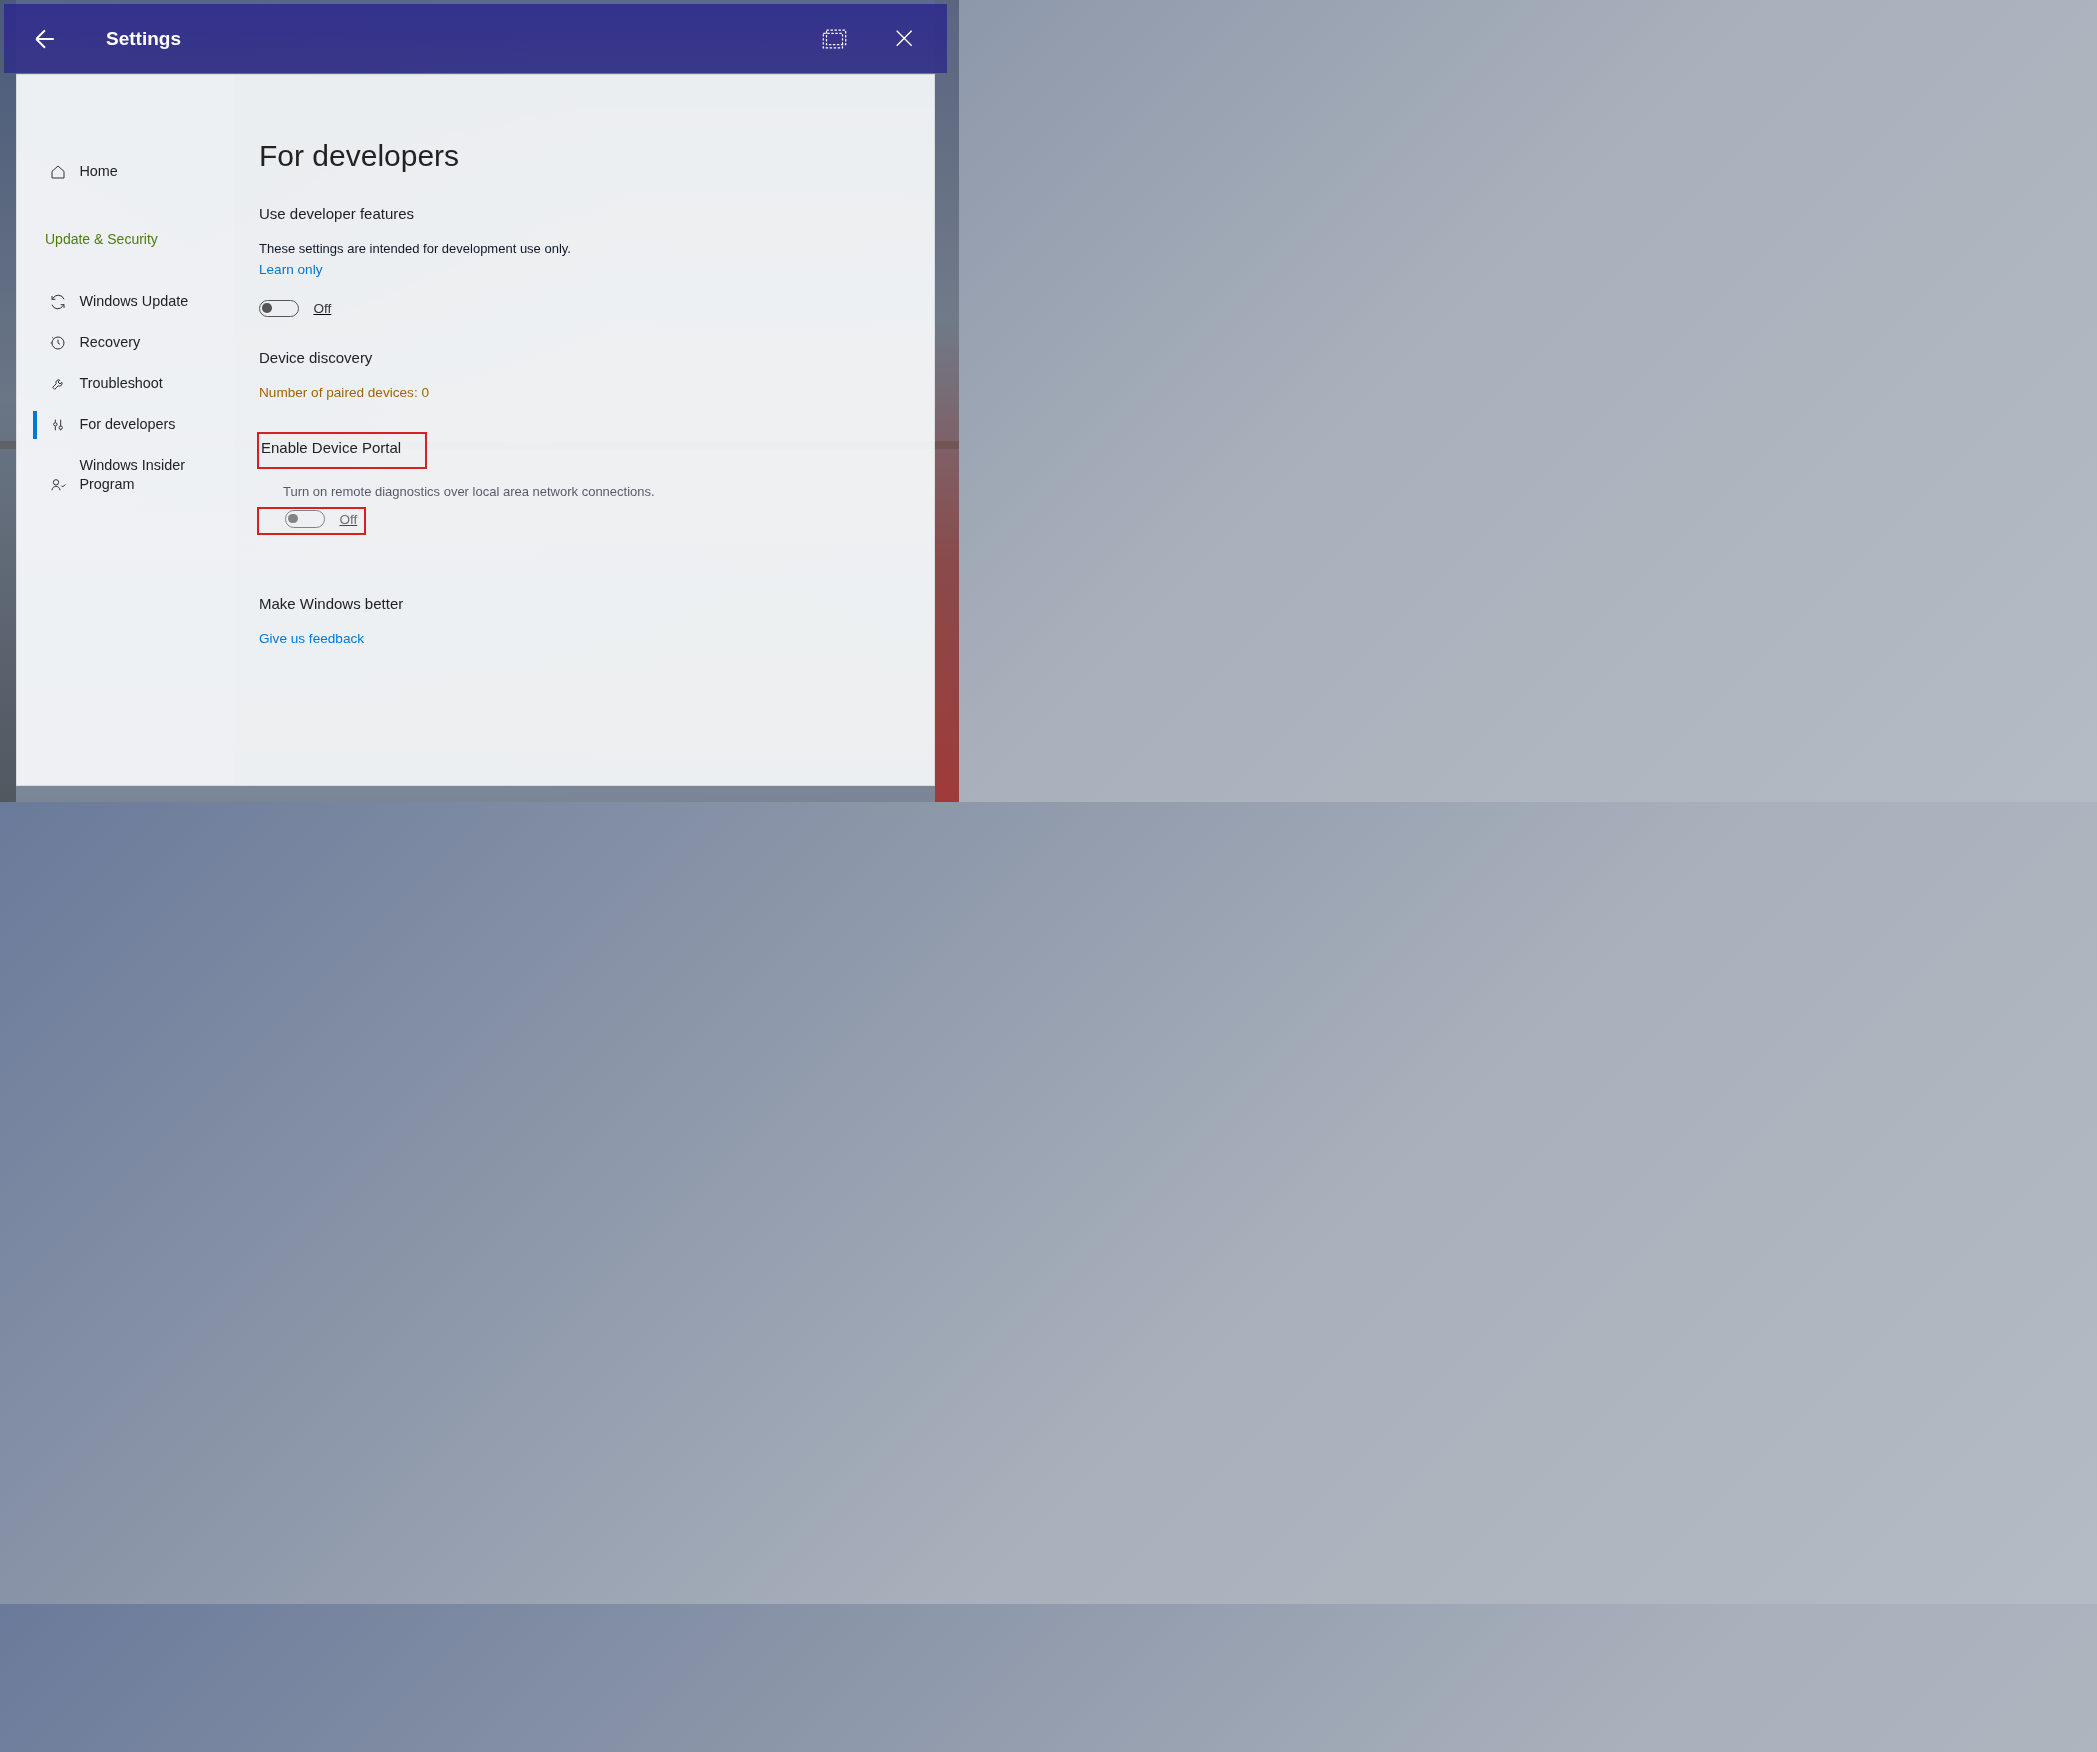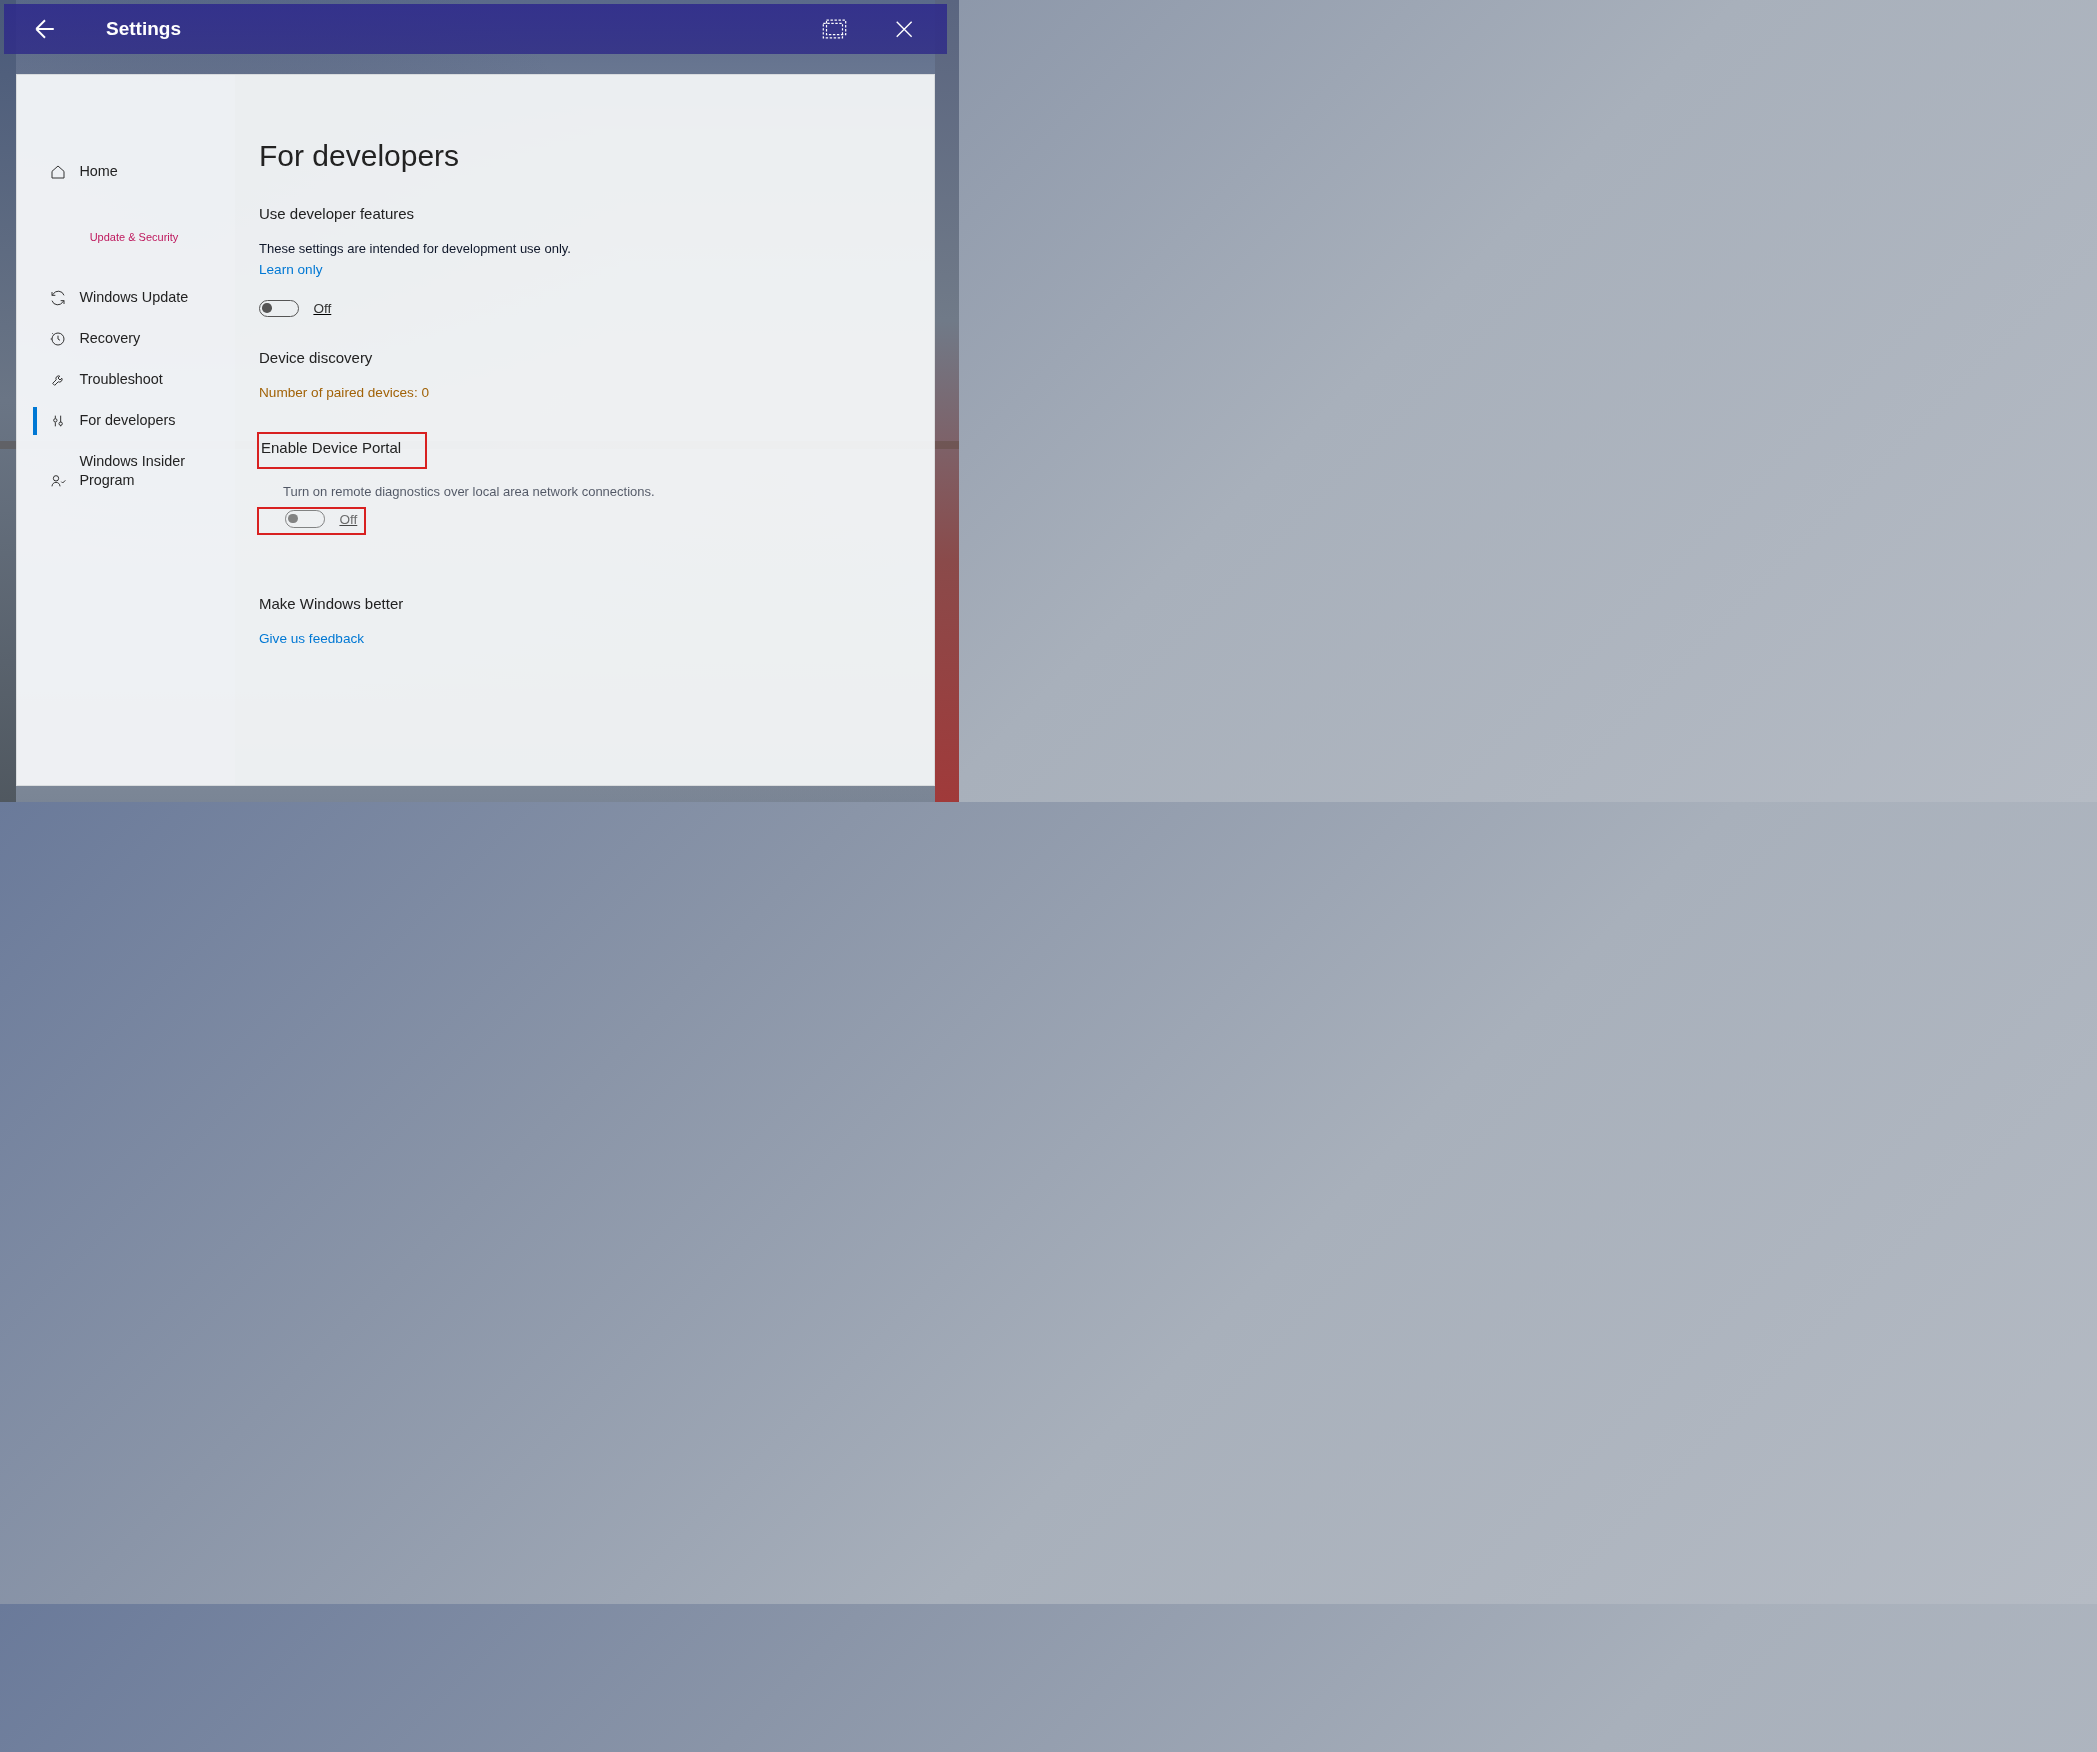--- a/index.html
+++ b/index.html
@@ -48,21 +48,21 @@
       width: 24px;
       background: linear-gradient(180deg, #5a6580 0%, #707a88 40%, #8a4a4a 70%, #a03a3a 100%);
     }
     
     
     .titlebar {
       position: absolute;
       top: 4px;
       left: 4px;
       right: 12px;
-      height: 50px;
+      height: 69px;
       background: linear-gradient(180deg, rgba(45, 40, 140, 0.85) 0%, rgba(48, 45, 135, 0.85) 100%);
       display: flex;
       align-items: center;
       z-index: 5;
       padding-left: 24px;
     }
     .back-arrow {
       width: 34px;
       height: 34px;
       display: flex;
@@ -119,26 +119,25 @@
       cursor: pointer;
       font-size: 14.4px;
       color: #222;
       position: relative;
     }
     .sidebar-home {
       padding-left: 32px;
     }
     .sidebar-category {
       padding: 11.2px 12px 11.2px 28px;
-      font-size: 11px;
+      font-size: 14px;
       font-weight: 400;
-      color: #be185d;
+      color: #4d7c0f;
       margin-top: 28px;
       margin-bottom: 22.4px;
-      text-align: center;
     }
     .sidebar-item.active::before {
       content: '';
       position: absolute;
       left: 16px;
       top: 6.4px;
       bottom: 6.4px;
       width: 4px;
       background: #0078d4;
     }

